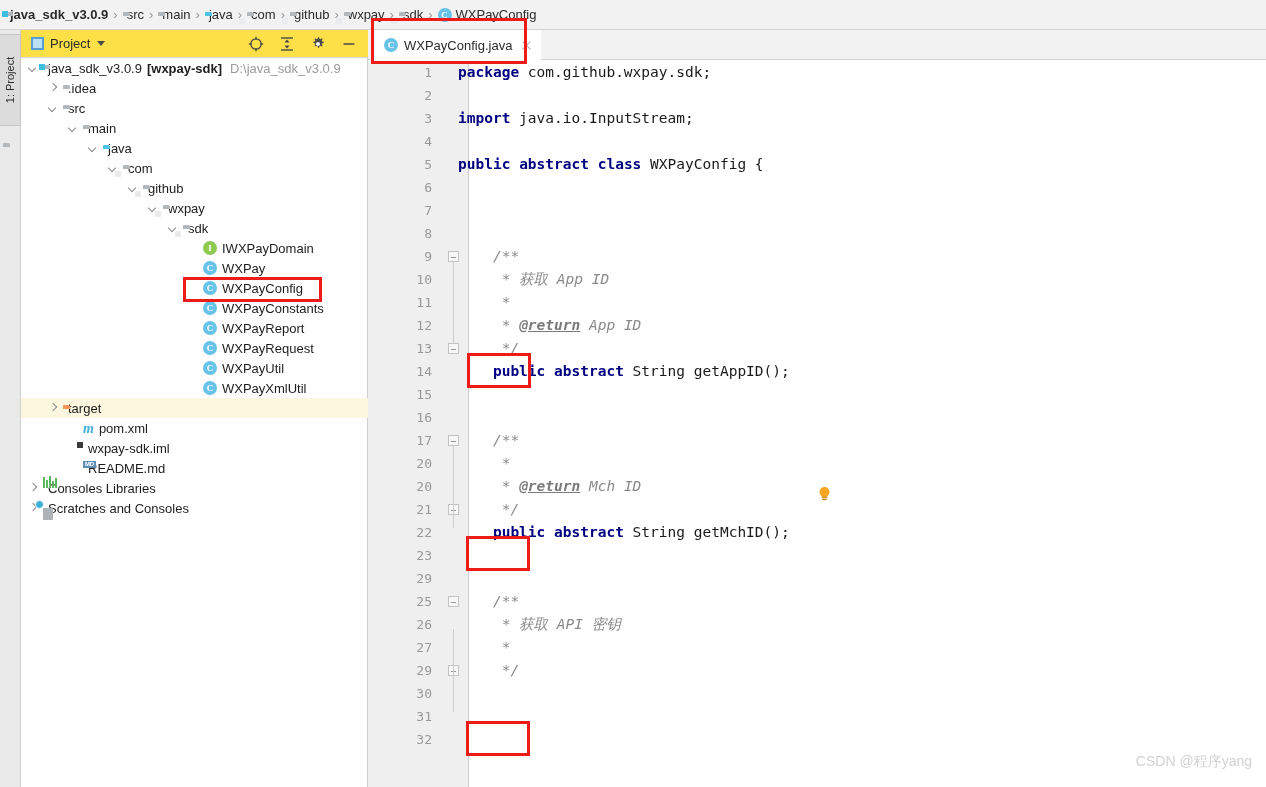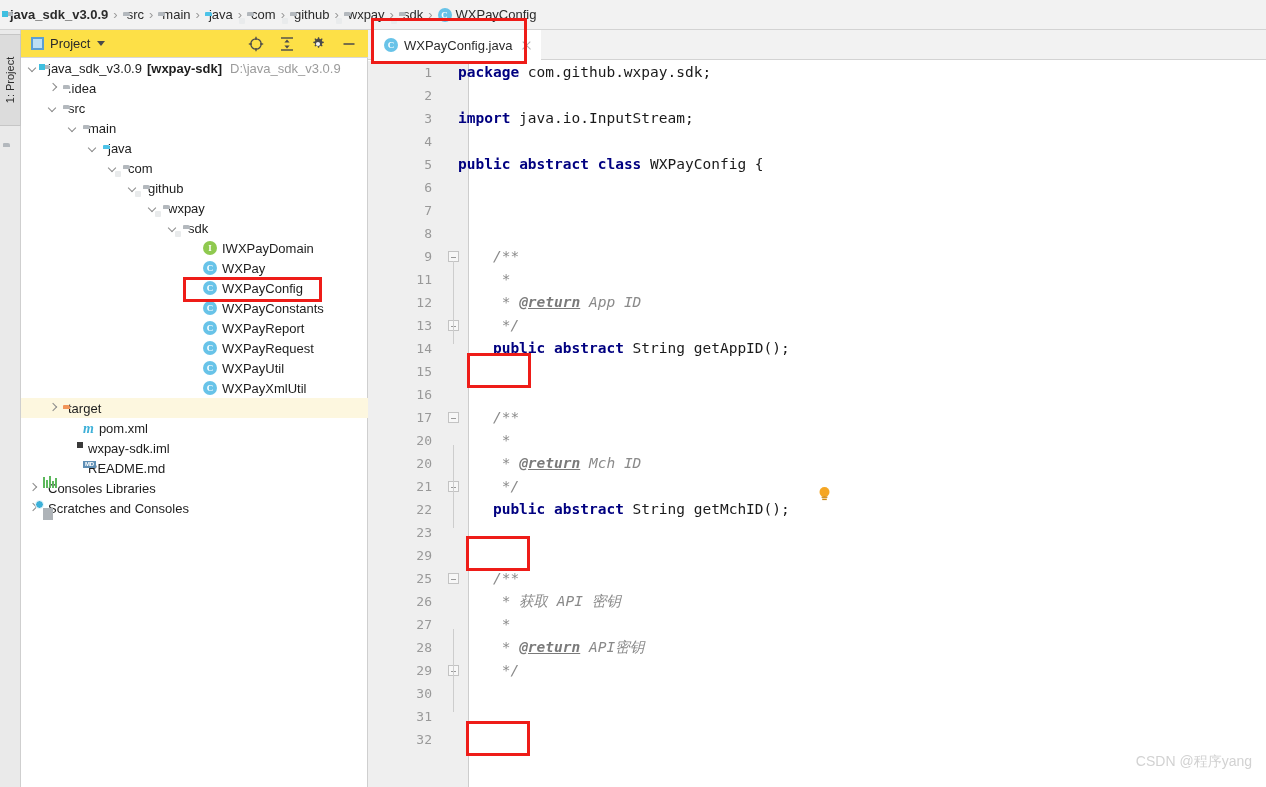--- a/index.html
+++ b/index.html
@@ -509,20 +509,24 @@
           <div class="cline">
             <span class="ln">8</span>
             <span class="ctext"></span>
           </div>
           <div class="cline">
             <span class="ln">9</span>
             <span class="ctext">    <span class="cmt">/**</span></span>
             <span class="fold"></span>
           </div>
           <div class="cline">
+            <span class="ln">10</span>
+            <span class="ctext">     <span class="cmt">* 获取 App ID</span></span>
+          </div>
+          <div class="cline">
             <span class="ln">11</span>
             <span class="ctext">     <span class="cmt">*</span></span>
           </div>
           <div class="cline">
             <span class="ln">12</span>
             <span class="ctext">     <span class="cmt">* </span><span class="tag">@return</span><span class="cmt"> App ID</span></span>
           </div>
           <div class="cline">
             <span class="ln">13</span>
             <span class="ctext">     <span class="cmt">*/</span></span>
@@ -575,24 +579,20 @@
             <span class="ctext">    <span class="cmt">/**</span></span>
             <span class="fold"></span>
           </div>
           <div class="cline">
             <span class="ln">26</span>
             <span class="ctext">     <span class="cmt">* 获取 API 密钥</span></span>
           </div>
           <div class="cline">
             <span class="ln">27</span>
             <span class="ctext">     <span class="cmt">*</span></span>
-          </div>
-          <div class="cline">
-            <span class="ln">28</span>
-            <span class="ctext">     <span class="cmt">* </span><span class="tag">@return</span><span class="cmt"> API密钥</span></span>
           </div>
           <div class="cline">
             <span class="ln">29</span>
             <span class="ctext">     <span class="cmt">*/</span></span>
             <span class="fold"></span>
           </div>
           <div class="cline">
             <span class="ln">30</span>
           </div>
           <div class="cline">

